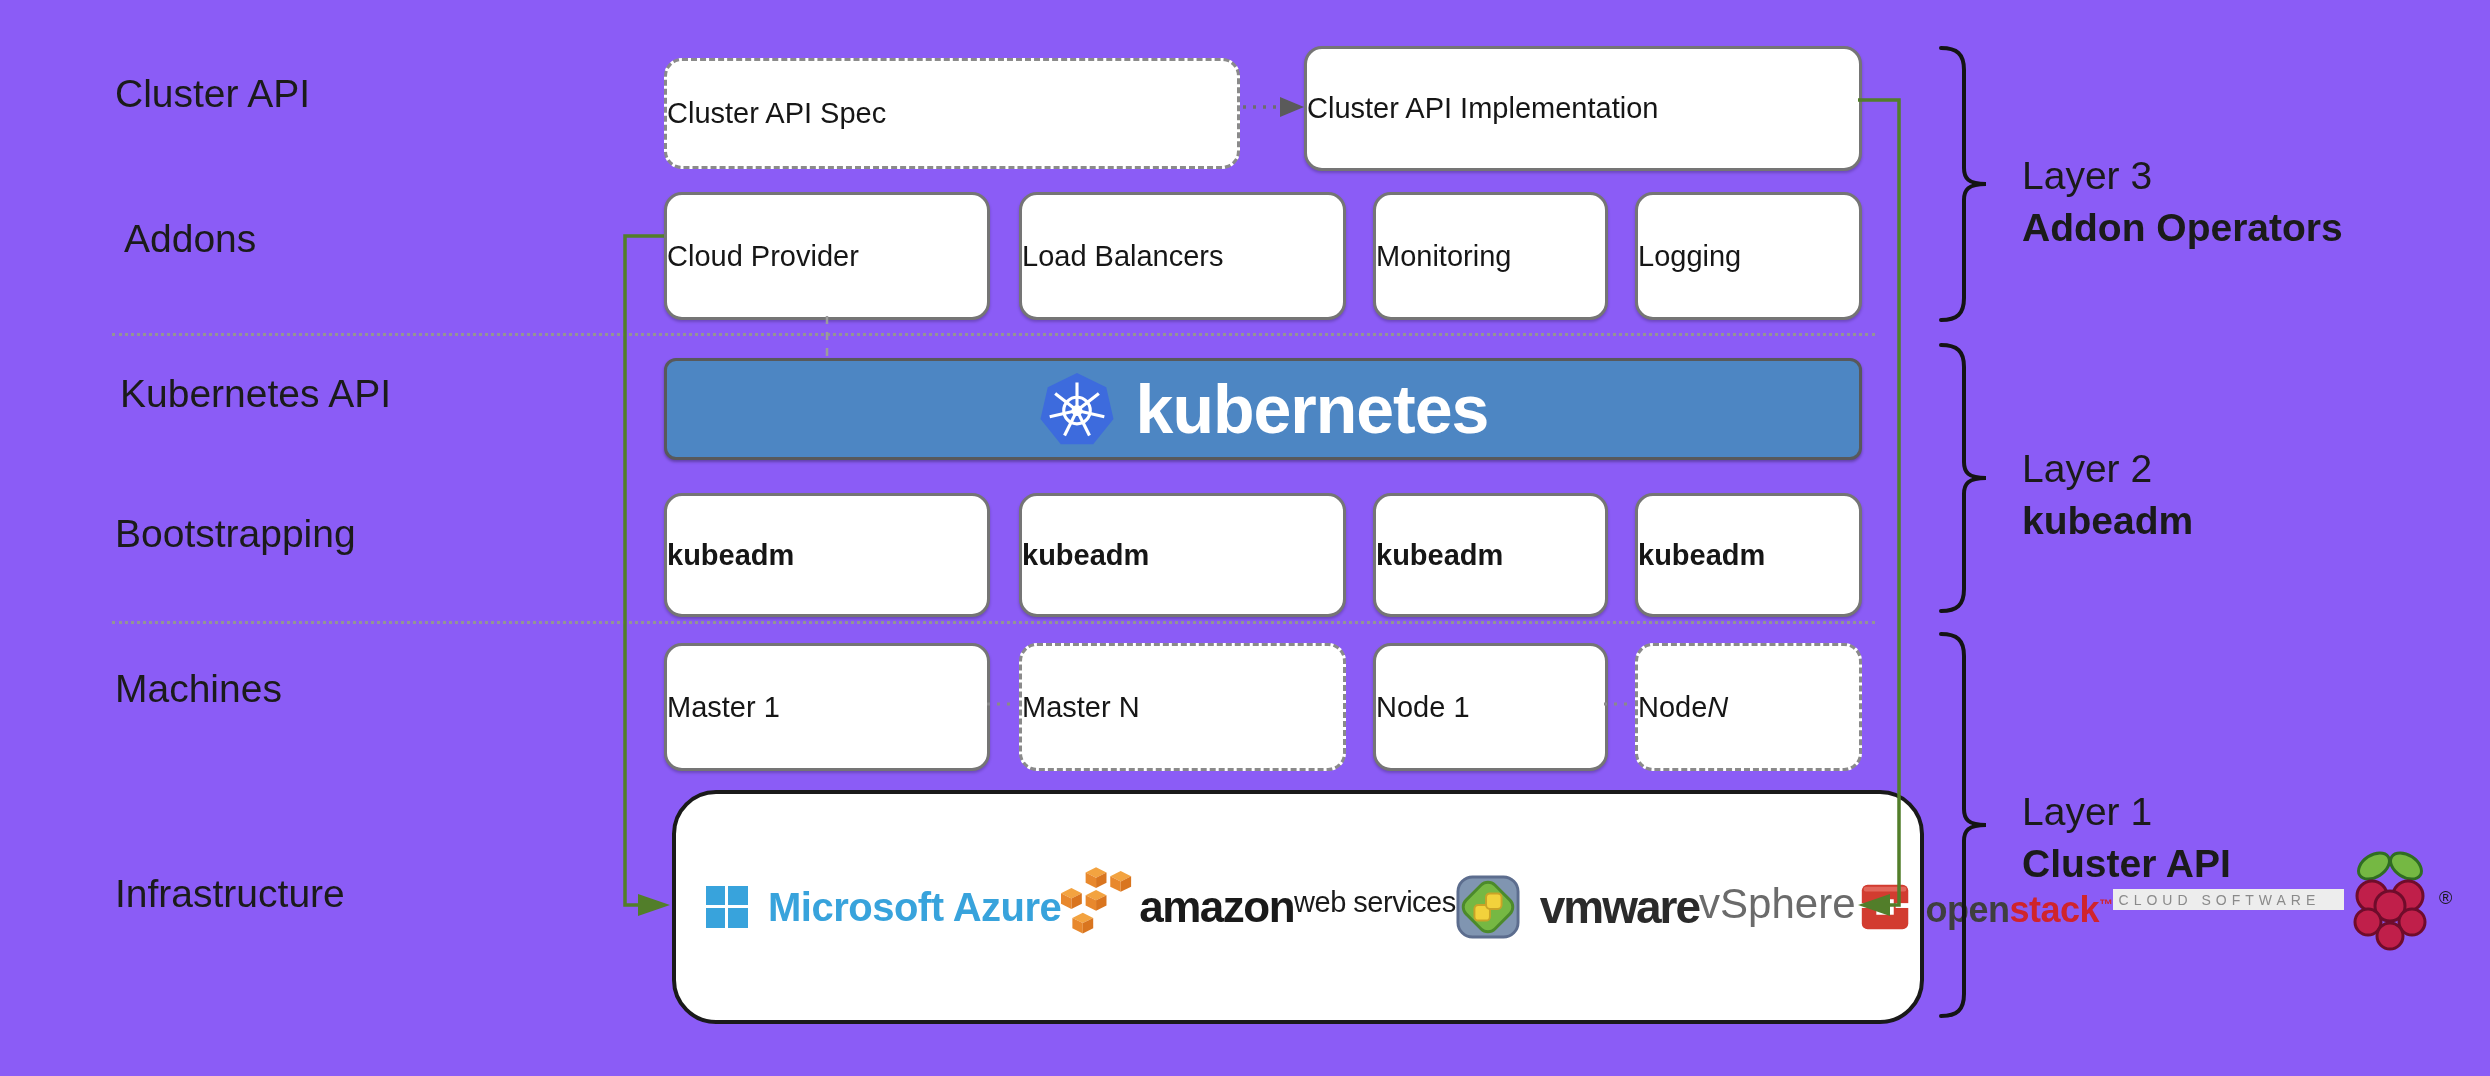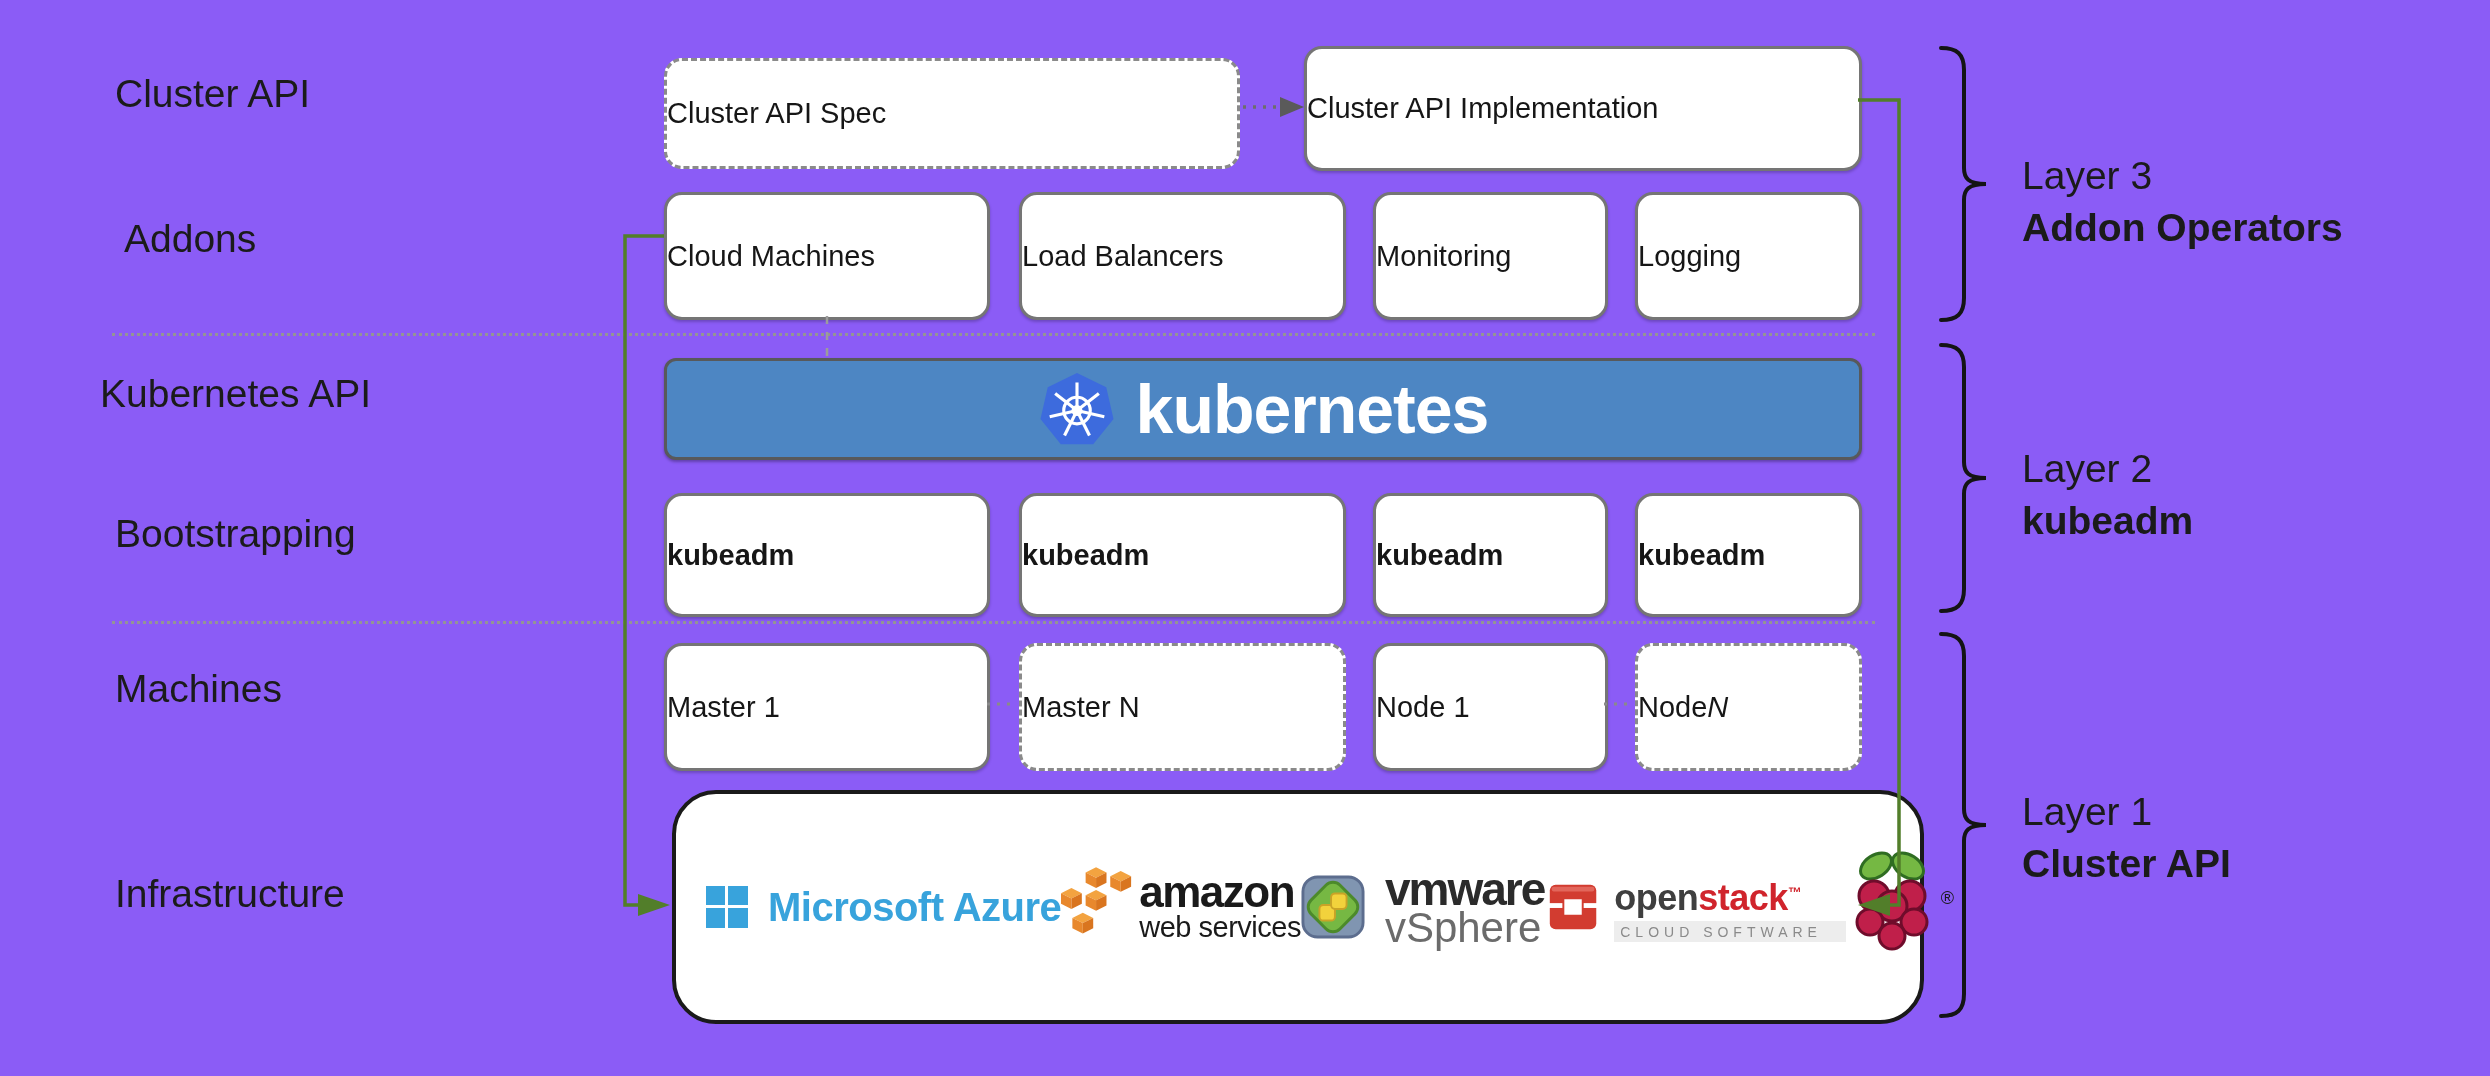--- a/index.html
+++ b/index.html
@@ -24,58 +24,58 @@
   .k8sword { font-size:68px; font-weight:bold; color:#ffffff; letter-spacing:-1px; }
   .infrabox {
     border:4px solid #1a1a1a; border-radius:44px; box-shadow:none;
     display:flex; align-items:center; justify-content:space-evenly; padding:0 30px;
   }
   .sep { position:absolute; left:112px; width:1763px; height:0; border-top:3px dotted #949494; }
   .overlay { position:absolute; left:0; top:0; pointer-events:none; }
   .layerlbl { position:absolute; left:2022px; font-size:39px; line-height:52px; white-space:nowrap; }
   .layerlbl .sub { font-weight:bold; }
   .logoflex { display:flex; align-items:center; gap:20px; }
-  .stackcol { display:flex; flex-direction:column; align-items:flex-start; }
+  .stackcol { display:flex; flex-direction:row; align-items:flex-start; }
   .azure-text { font-size:40px; font-weight:bold; color:#38a3dc; letter-spacing:-0.5px; }
   .aws-name { font-size:44px; font-weight:bold; color:#1a1a1a; letter-spacing:-1.5px; line-height:40px; }
   .aws-sub { font-size:29px; color:#1a1a1a; letter-spacing:-0.5px; line-height:30px; }
   .vmw-name { font-size:46px; font-weight:bold; color:#2b2b2b; letter-spacing:-2px; line-height:42px; }
   .vmw-sub { font-size:42px; color:#6b6b6b; line-height:36px; }
   .os-line { font-size:36px; font-weight:bold; letter-spacing:-0.5px; line-height:38px; }
   .os-open { color:#3f3f3f; } .os-stack { color:#d0242c; }
   .os-tm { font-size:14px; color:#d0242c; vertical-align:super; }
   .os-sub { font-size:14px; color:#8a8a8a; letter-spacing:5px; background:#ededed; padding:3px 24px 2px 6px; margin-top:4px; }
   .rpi-wrap { position:relative; }
   .rpi-reg { position:absolute; right:-16px; top:44px; font-size:18px; color:#1a1a1a; }
   .itl { font-style:italic; }
 </style>
 </head>
 <body>
 
 <div class="canvas">
 
   <div class="lbl" style="left:115px; top:72px">Cluster API</div>
   <div class="lbl" style="left:124px; top:217px">Addons</div>
-  <div class="lbl" style="left:100px; top:372px">Kubernetes API</div>
+  <div class="lbl" style="left:120px; top:372px">Kubernetes API</div>
   <div class="lbl" style="left:115px; top:512px">Bootstrapping</div>
   <div class="lbl" style="left:115px; top:667px">Machines</div>
   <div class="lbl" style="left:115px; top:872px">Infrastructure</div>
 
   <div class="sep" style="top:333px"></div>
   <div class="sep" style="top:621px"></div>
 
   <div class="box dashedbox" style="left:664px; top:58px; width:570px; height:105px">
     <span>Cluster API Spec</span>
   </div>
   <div class="box" style="left:1304px; top:46px; width:552px; height:119px">
     <span>Cluster API Implementation</span>
   </div>
 
   <div class="box" style="left:664px;  top:192px; width:320px; height:122px">
-    <span>Cloud Machines</span>
+    <span>Cloud Provider</span>
   </div>
   <div class="box" style="left:1019px; top:192px; width:321px; height:122px">
     <span>Load Balancers</span>
   </div>
   <div class="box" style="left:1635px; top:192px; width:221px; height:122px">
     <span>Logging</span>
   </div>
   <div class="box" style="left:1373px; top:192px; width:229px; height:122px">
     <span>Monitoring</span>
   </div>

